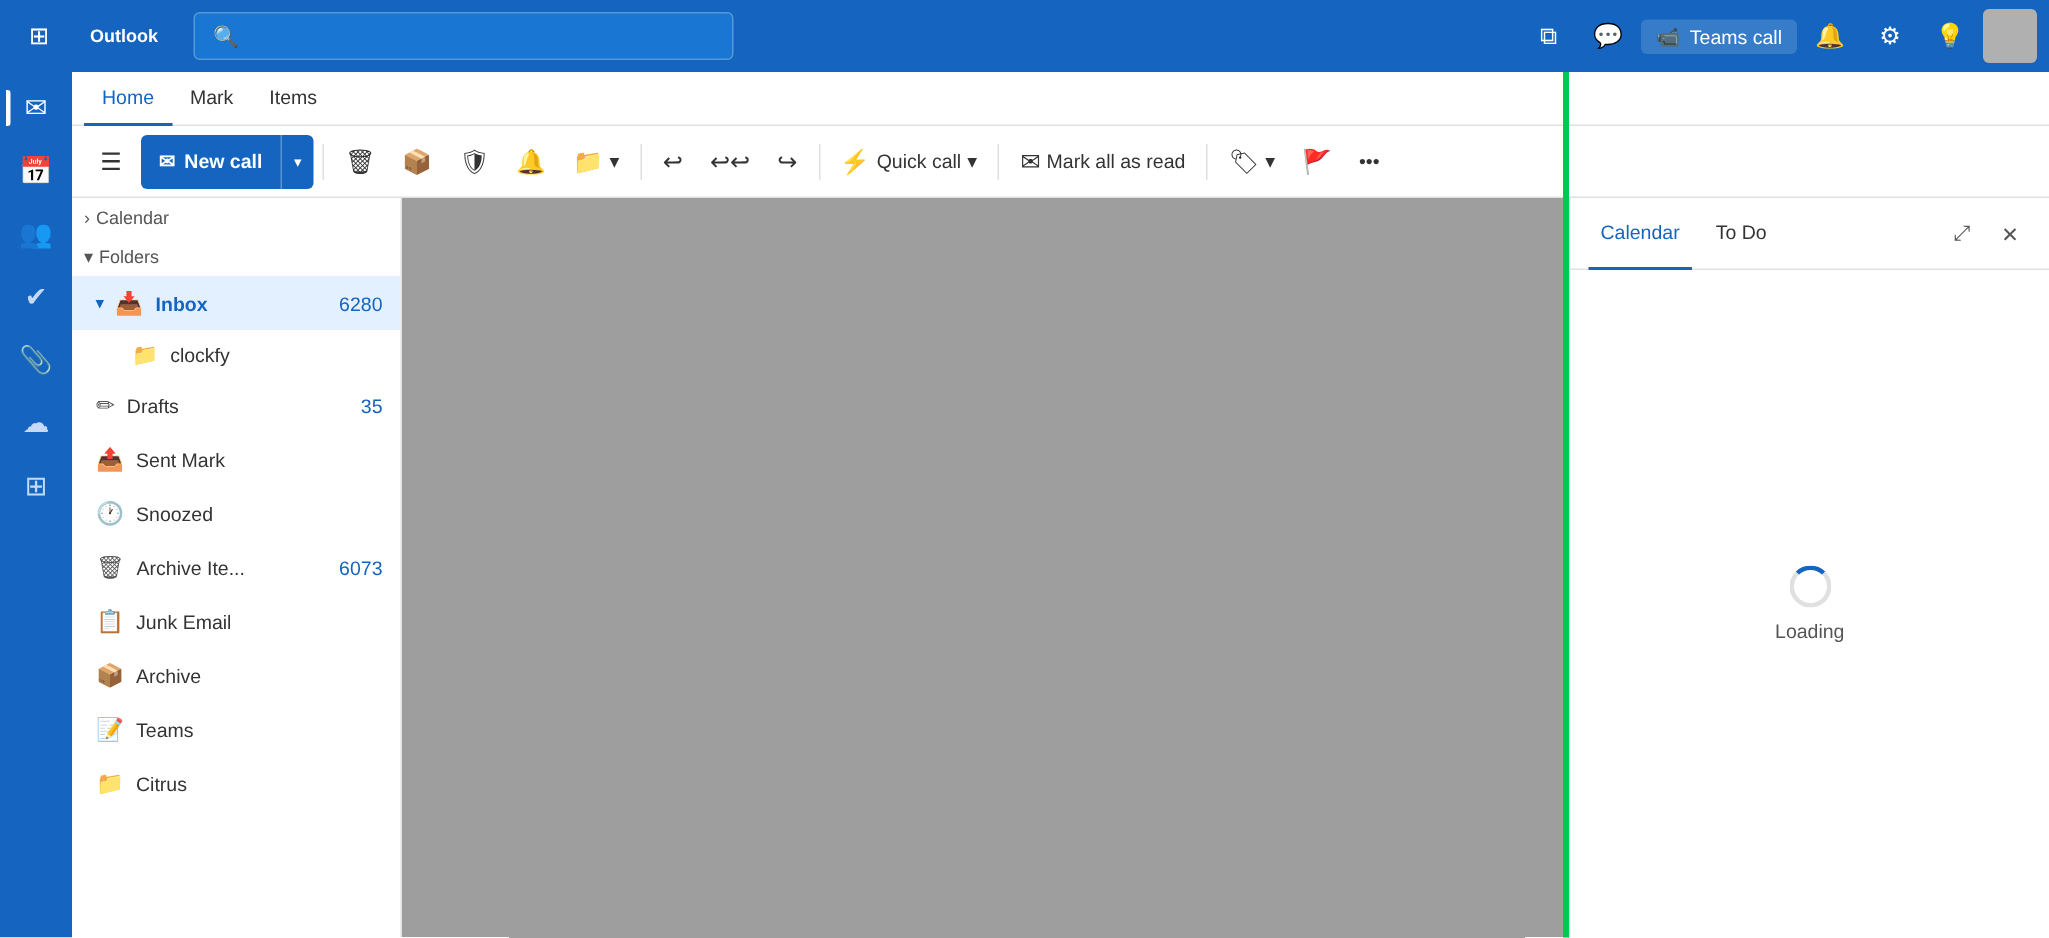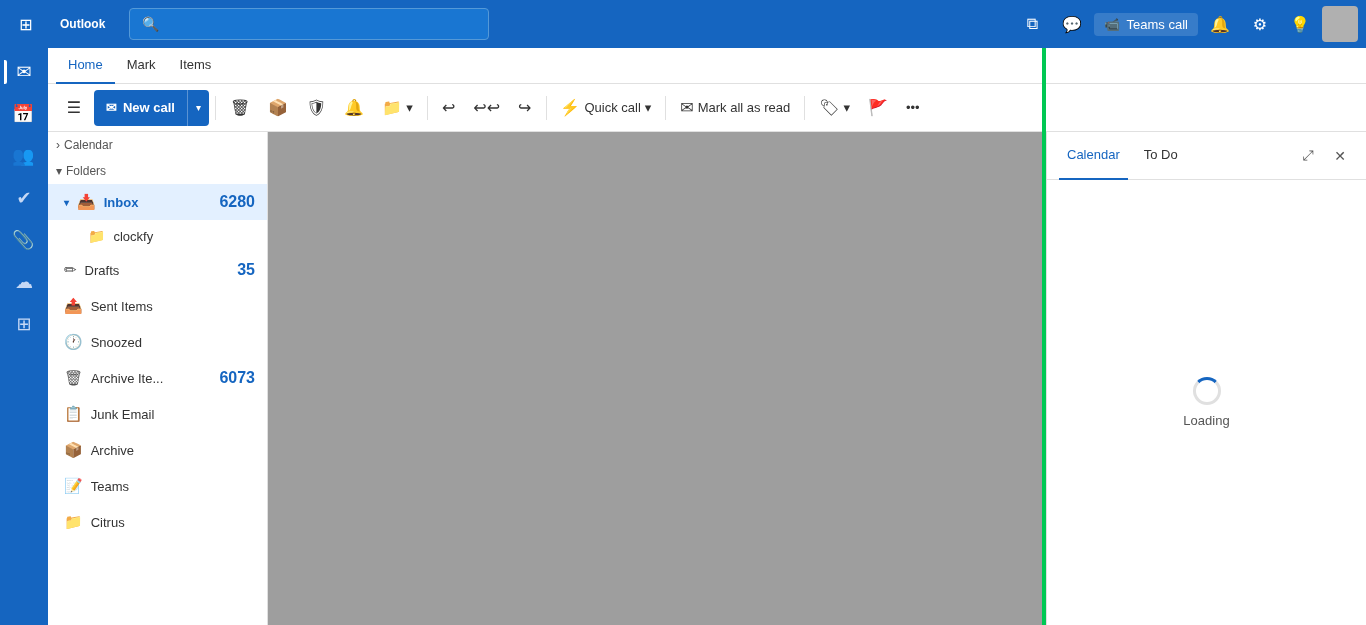--- a/index.html
+++ b/index.html
@@ -348,23 +348,23 @@
       gap: 8px;
       color: #333;
       position: relative;
       height: 36px;
     }
     .nav-item.active { background: #e3f0ff; color: #1565c0; font-weight: 600; }
     .nav-item-icon { font-size: 15px; color: #555; }
     .nav-item.active .nav-item-icon { color: #1565c0; }
     .nav-badge {
       margin-left: auto;
-      font-size: 16px;
+      font-size: 13px;
       color: #1565c0;
-      font-weight: 700;
+      font-weight: 400;
     }
     .nav-sub-item {
       display: flex;
       align-items: center;
       padding: 6px 12px 6px 40px;
       font-size: 13px;
       cursor: pointer;
       gap: 8px;
       color: #333;
       height: 32px;
@@ -510,21 +510,21 @@
         </div>
 
         <div class="nav-item">
           <span class="nav-item-icon">✏</span>
           <span>Drafts</span>
           <span class="nav-badge">35</span>
         </div>
 
         <div class="nav-item">
           <span class="nav-item-icon">📤</span>
-          <span>Sent Items</span>
+          <span>Sent Mark</span>
         </div>
 
         <div class="nav-item">
           <span class="nav-item-icon">🕐</span>
           <span>Snoozed</span>
         </div>
 
         <div class="nav-item">
           <span class="nav-item-icon">🗑</span>
           <span>Archive Ite...</span>

